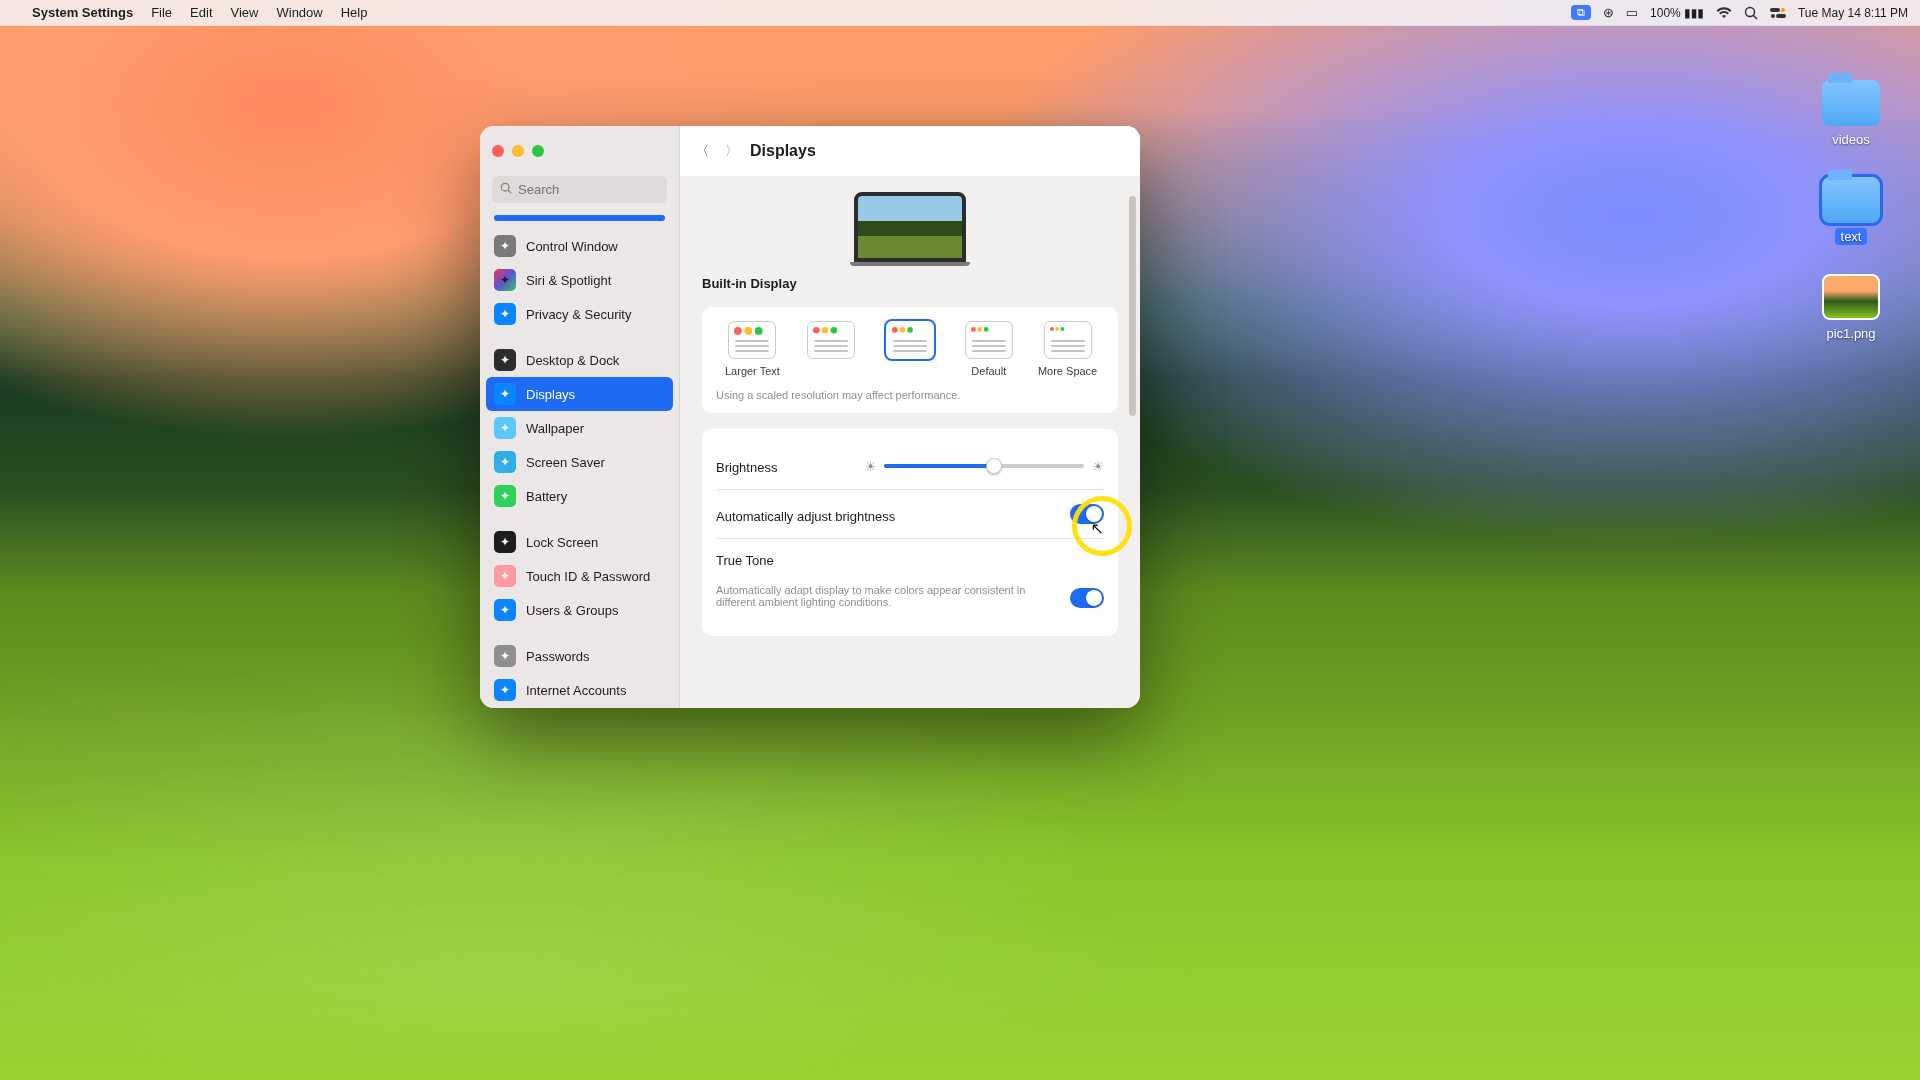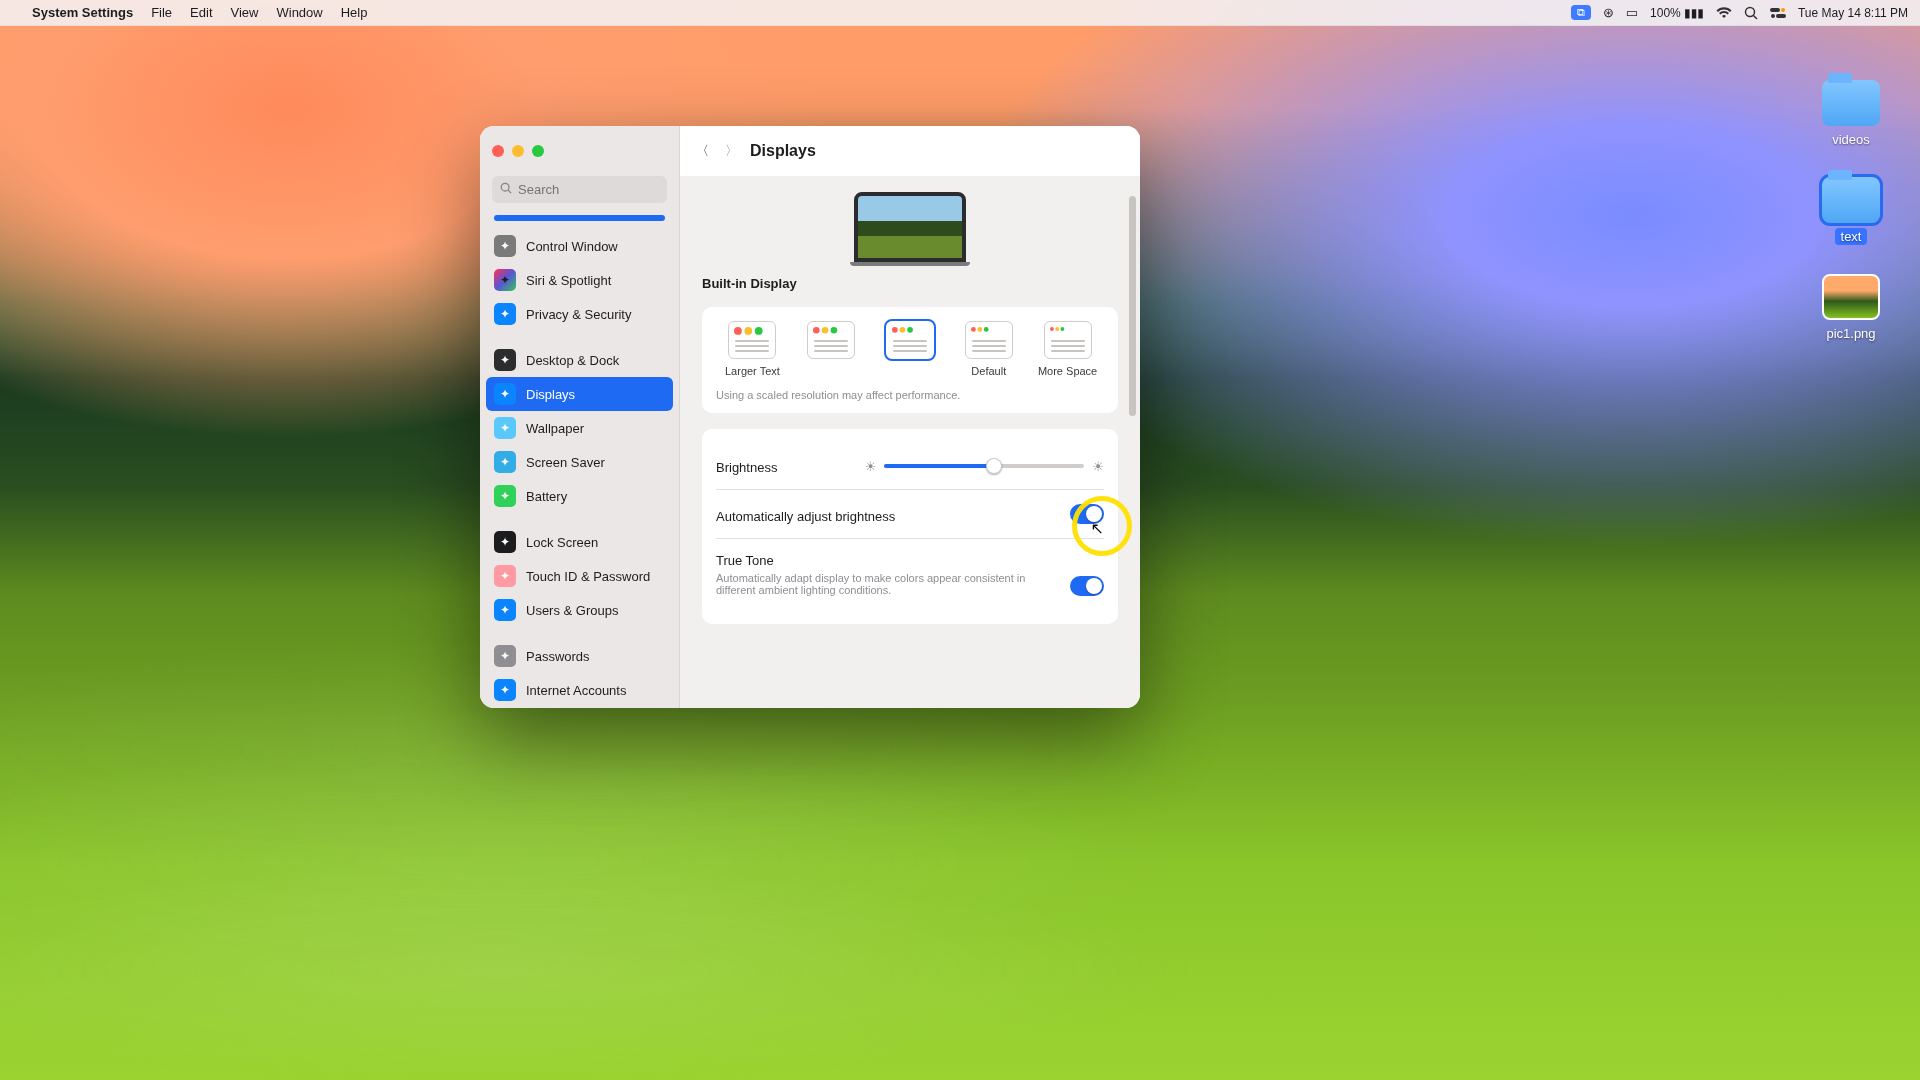--- a/index.html
+++ b/index.html
@@ -241,21 +241,21 @@
 .res-opt .res-label { font-size: 11px; color:#3a3a3c; }
 .res-note { font-size: 11px; color:#8e8e93; margin: 12px 0 0; padding-bottom: 12px; }
 
 .row {
   display:flex; align-items:flex-end; justify-content: space-between;
   padding: 14px 0;
   border-top: 1px solid #e4e1df;
 }
 .row:first-child { border-top: 0; }
 .row .label { font-size: 13px; }
-.row .label .sub { display:block; font-size:11px; color:#8e8e93; margin-top:4px; max-width:340px; }
+.row .label .sub { display:block; font-size:11px; color:#8e8e93; margin-top:16px; max-width:340px; }
 
 .slider {
   position: relative;
   width: 200px; height: 18px;
   display:flex; align-items:center;
 }
 .slider .track {
   height: 4px; flex:1; background:#d0ccc9; border-radius:2px;
   position:relative;
 }

